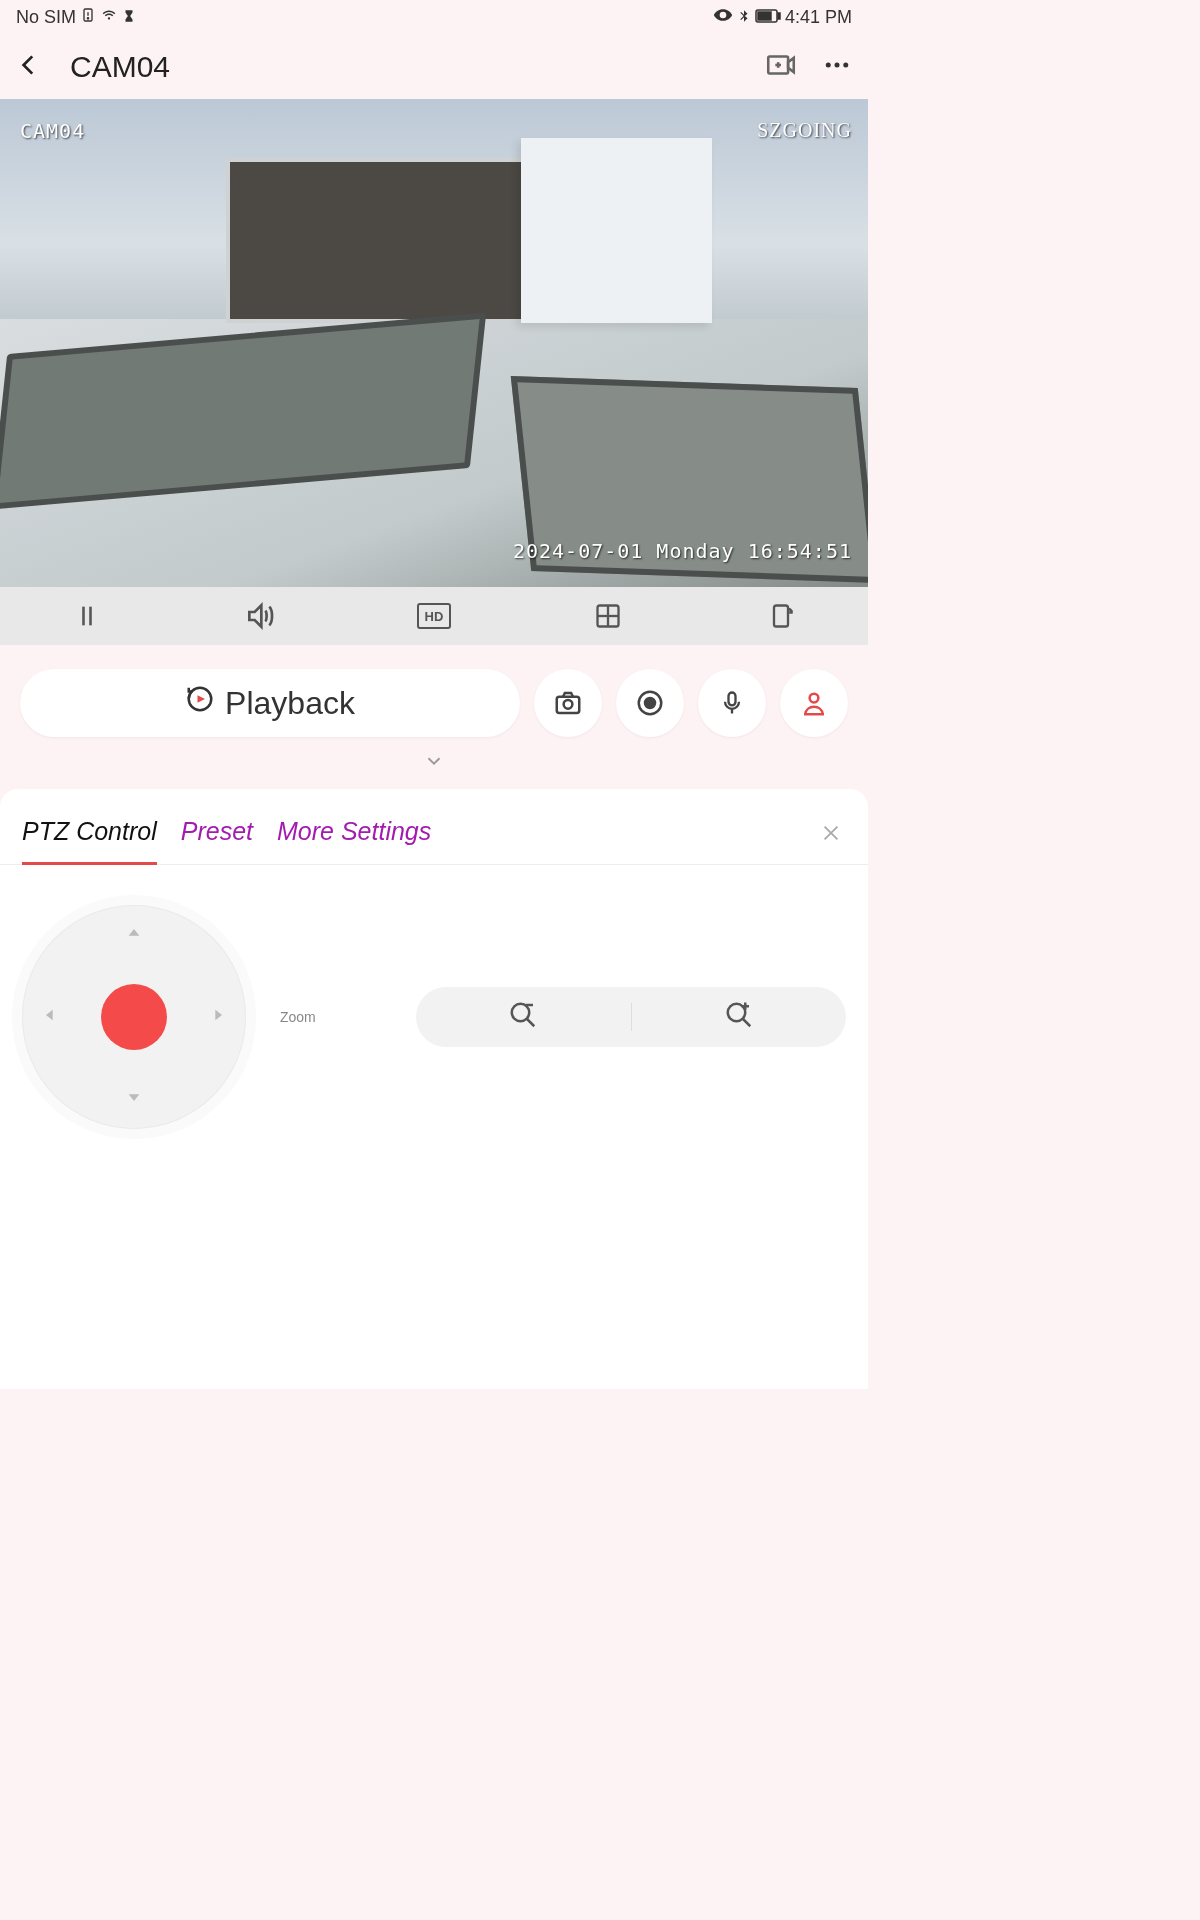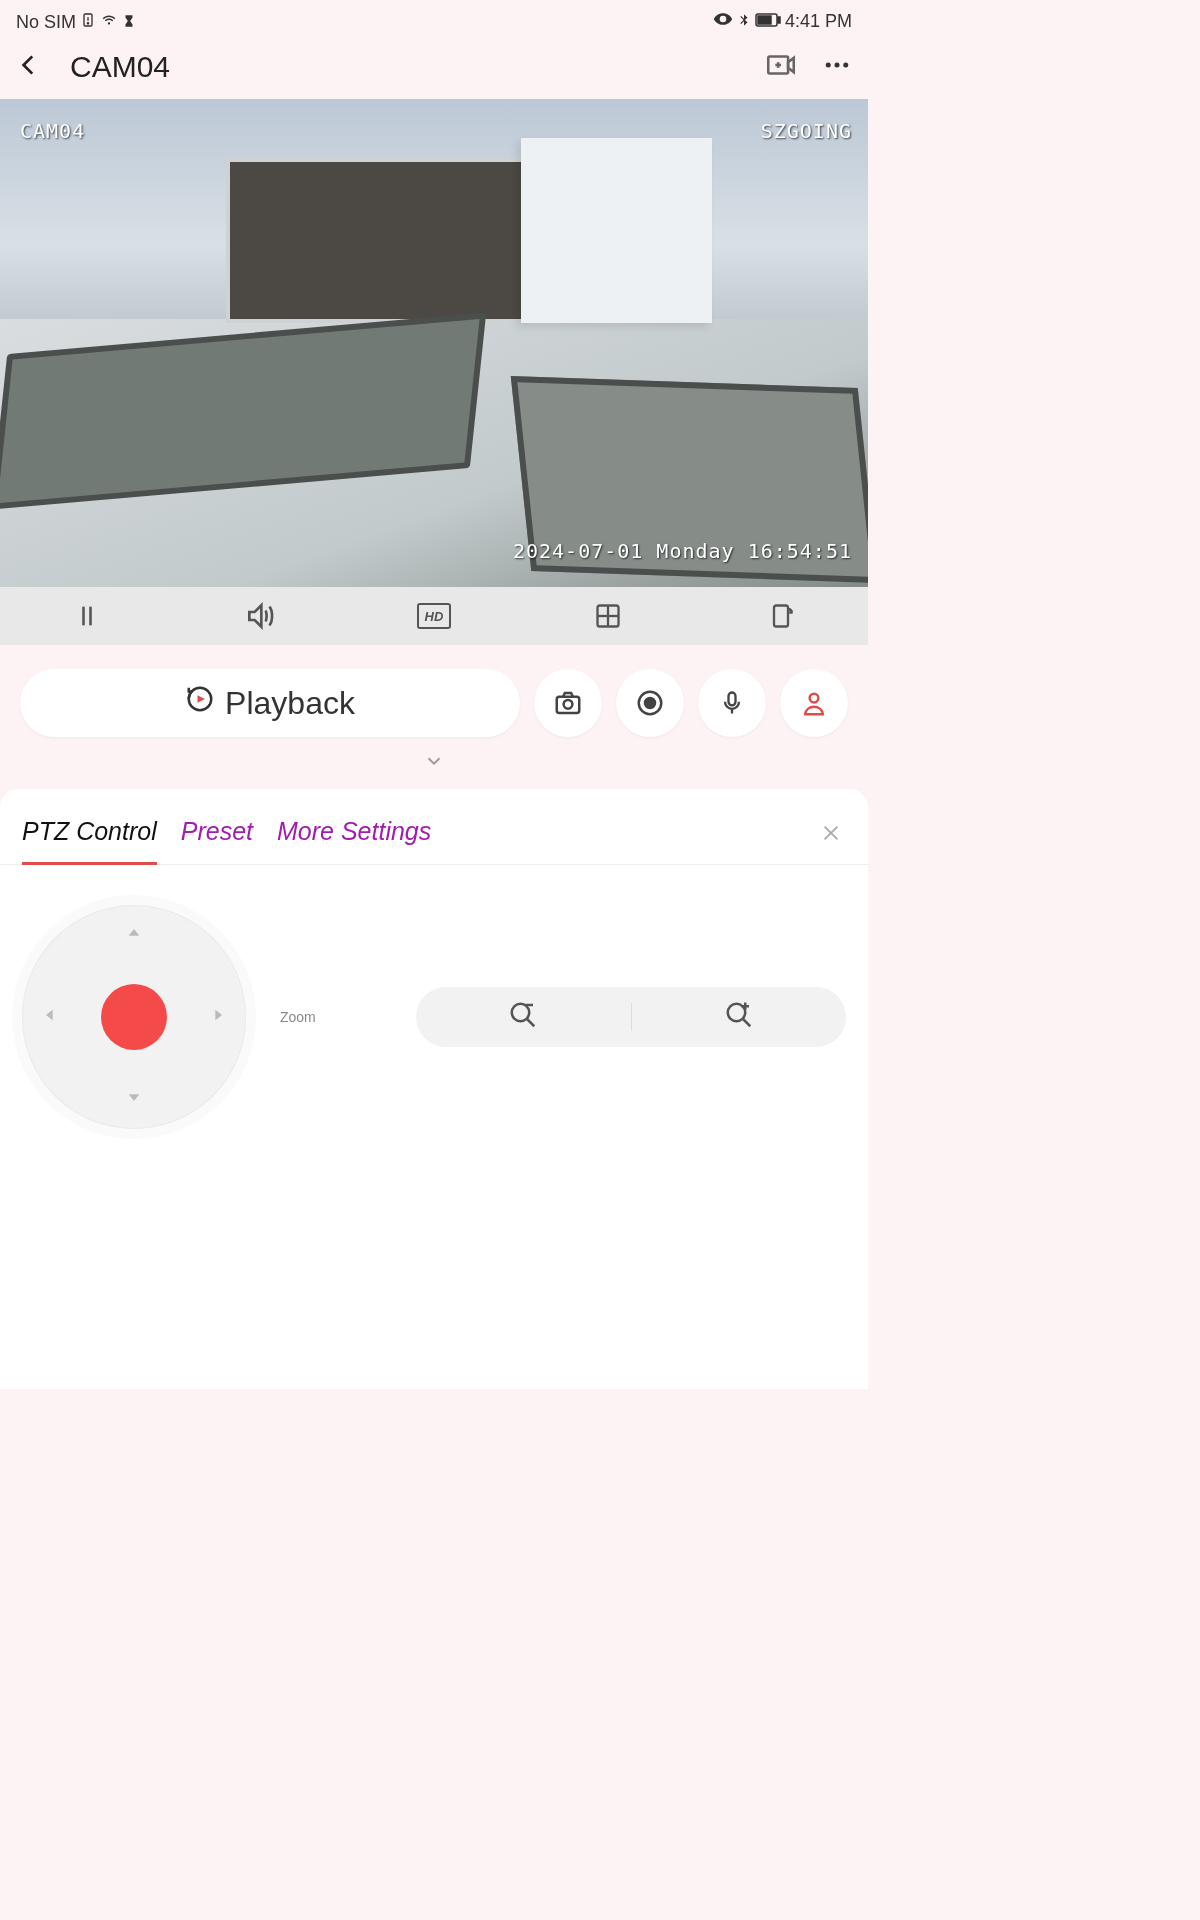--- a/index.html
+++ b/index.html
@@ -8,21 +8,21 @@
     height: 1389px;
     background: #fdf2f4;
     font-family: -apple-system, sans-serif;
     overflow: hidden;
     position: relative;
   }
   .status-bar {
     height: 34px;
     display: flex;
     justify-content: space-between;
-    align-items: flex-end;
+    align-items: center;
     padding: 0 16px;
     font-size: 18px;
     color: #333;
     background: #fdf2f4;
   }
   .status-left { display: flex; align-items: center; gap: 4px; }
   .status-right { display: flex; align-items: center; gap: 4px; }
   .app-bar {
     height: 65px;
     display: flex;
@@ -47,31 +47,31 @@
   }
   .osd {
     position: absolute;
     color: #fff;
     font-family: monospace;
     font-size: 20px;
     text-shadow: 1px 1px 2px rgba(0,0,0,.7);
     letter-spacing: 1px;
   }
   .osd.tl { top: 20px; left: 20px; }
-  .osd.tr { top: 20px; right: 16px; }
+  .osd.tr { top: 20px; right: 16px; font-family: Liberation Serif, serif; }
   .osd.br { bottom: 24px; right: 16px; }
 
   .video-toolbar {
     height: 58px;
     background: #e8e8e8;
     display: flex;
     justify-content: space-around;
     align-items: center;
   }
-  .vt-btn { width: 54px; height: 54px; display:flex; align-items:center; justify-content:center; color:#555;font-style:italic; }
+  .vt-btn { width: 54px; height: 54px; display:flex; align-items:center; justify-content:center; color:#555; }
 
   .action-row {
     display: flex;
     align-items: center;
     gap: 14px;
     padding: 24px 20px 8px 20px;
     background: #fdf2f4;
   }
   .playback-btn {
     flex: 1;

